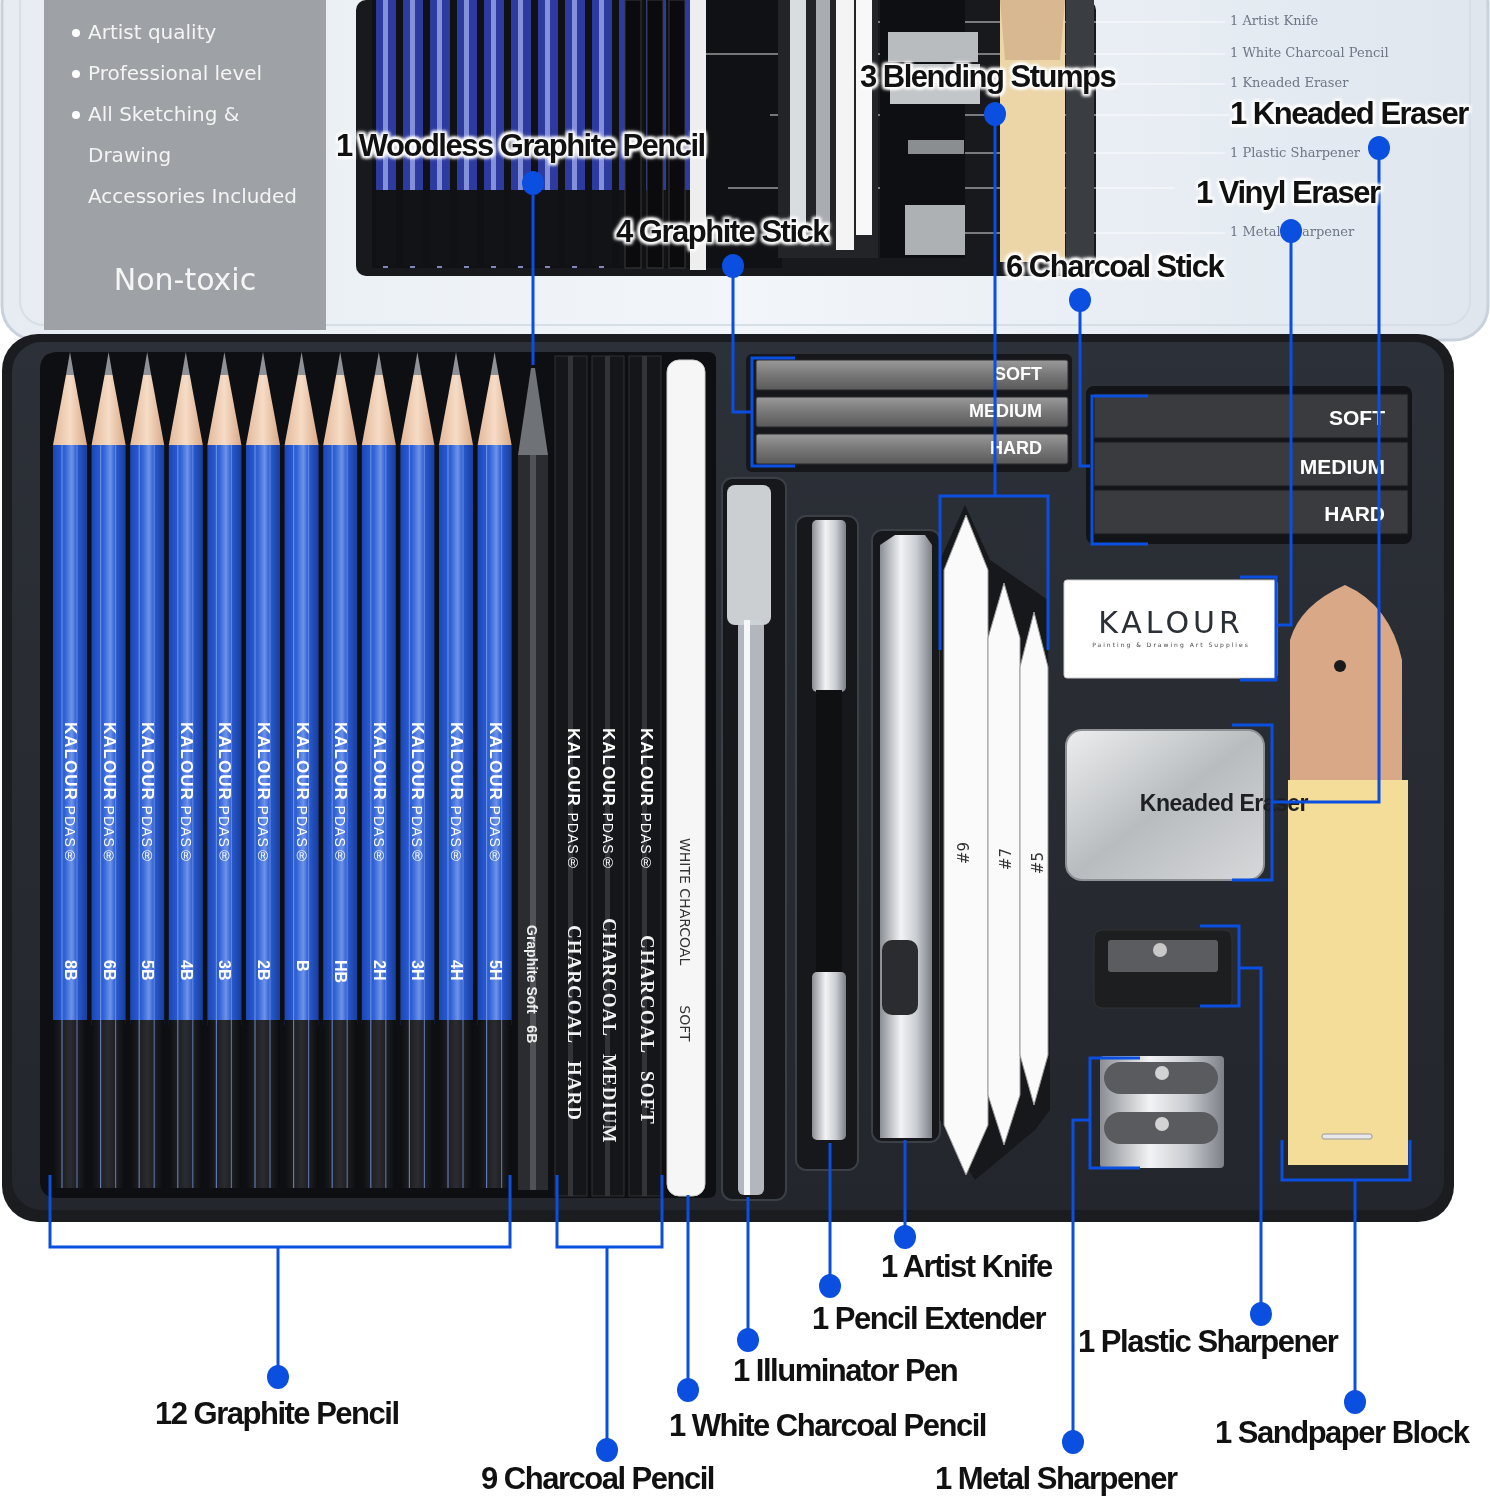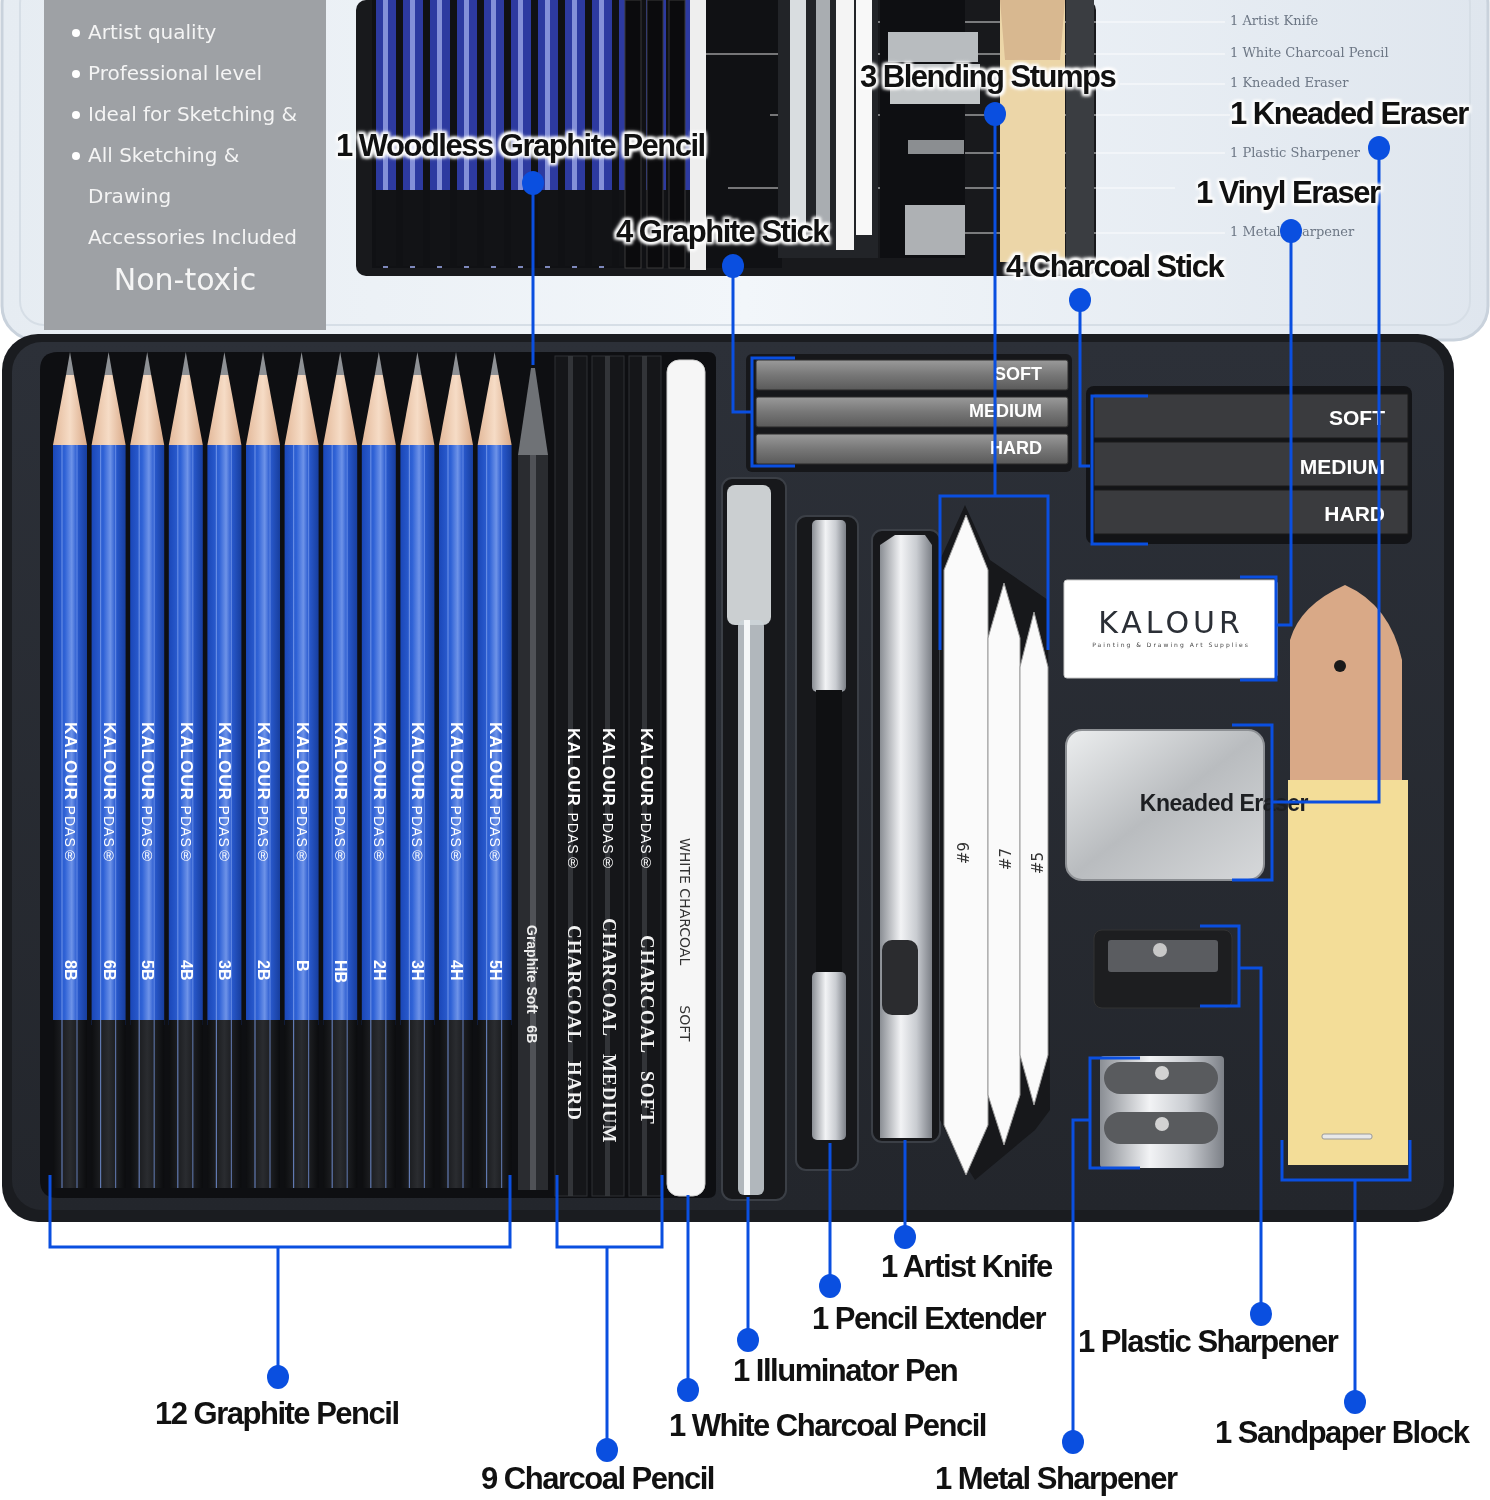--- a/index.html
+++ b/index.html
@@ -326,21 +326,20 @@
       <rect x="1104" y="1062" width="114" height="32" rx="16" fill="#595b5e"></rect>
       <rect x="1104" y="1112" width="114" height="32" rx="16" fill="#595b5e"></rect>
       <circle cx="1162" cy="1073" r="7" fill="#d2d2d2"></circle>
       <circle cx="1162" cy="1124" r="7" fill="#d2d2d2"></circle>
     </g>
   </svg>
 
 <div class="lid-list">
   <div class="b">Artist quality</div>
   <div class="b">Professional level</div>
-  <div class="b">Ideal for Sketching &amp;</div>
   <div class="b">All Sketching &amp; Drawing</div>
   <div class="c">Accessories Included</div>
 </div>
 <div class="nontoxic">Non-toxic</div>
 
 <div class="mini" style="top:13px">1 Artist Knife</div>
 <div class="mini" style="top:45px">1 White Charcoal Pencil</div>
 <div class="mini" style="top:75px">1 Kneaded Eraser</div>
 <div class="mini" style="top:145px">1 Plastic Sharpener</div>
 <div class="mini" style="top:224px">1 Metal Sharpener</div>
@@ -444,21 +443,21 @@
     <polyline points="1282,1140 1282,1180 1410,1180 1410,1140" fill="none" stroke="#0a4fe0" stroke-width="3"></polyline>
     <polyline points="1355,1180 1355,1400" fill="none" stroke="#0a4fe0" stroke-width="3"></polyline>
     <ellipse cx="1355" cy="1402" rx="11" ry="12" fill="#0a4fe0"></ellipse>
   </svg>
 
 <div class="callout" style="left:336px;top:128px;">1 Woodless Graphite Pencil</div>
 <div class="callout" style="left:616px;top:214px;">4 Graphite Stick</div>
 <div class="callout" style="left:860px;top:59px;">3 Blending Stumps</div>
 <div class="callout" style="left:1230px;top:96px;">1 Kneaded Eraser</div>
 <div class="callout" style="left:1176px;top:175px;margin-left:20px;">1 Vinyl Eraser</div>
-<div class="callout" style="left:1006px;top:249px;">4 Charcoal Stick</div>
+<div class="callout" style="left:1006px;top:249px;">6 Charcoal Stick</div>
 
 <div class="callout b" style="left:155px;top:1396px;">12 Graphite Pencil</div>
 <div class="callout b" style="left:481px;top:1461px;">9 Charcoal Pencil</div>
 <div class="callout b" style="left:669px;top:1408px;">1 White Charcoal Pencil</div>
 <div class="callout b" style="left:733px;top:1353px;">1 Illuminator Pen</div>
 <div class="callout b" style="left:812px;top:1301px;">1 Pencil Extender</div>
 <div class="callout b" style="left:881px;top:1249px;">1 Artist Knife</div>
 <div class="callout b" style="left:935px;top:1461px;">1 Metal Sharpener</div>
 <div class="callout b" style="left:1078px;top:1324px;">1 Plastic Sharpener</div>
 <div class="callout b" style="left:1215px;top:1415px;">1 Sandpaper Block</div>

